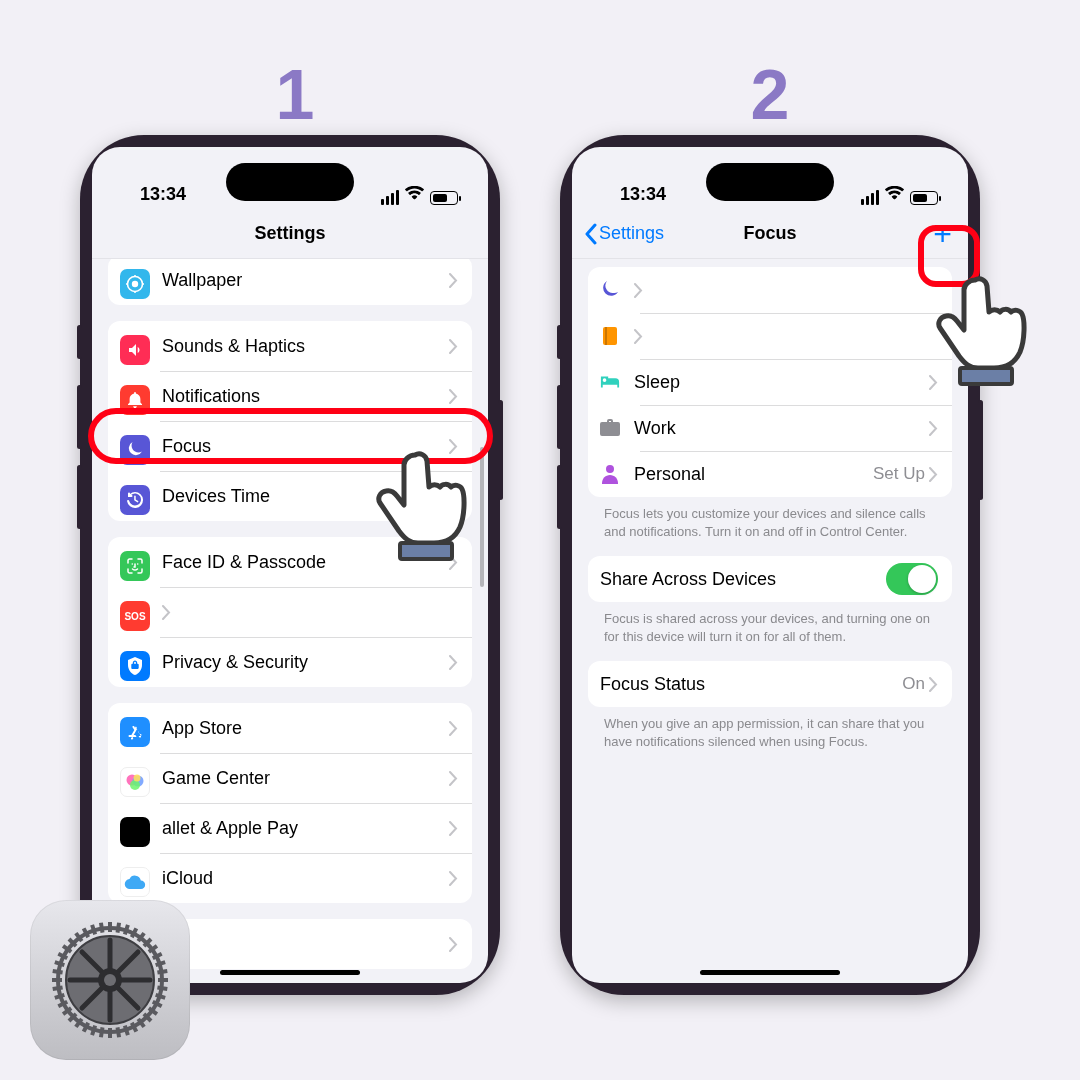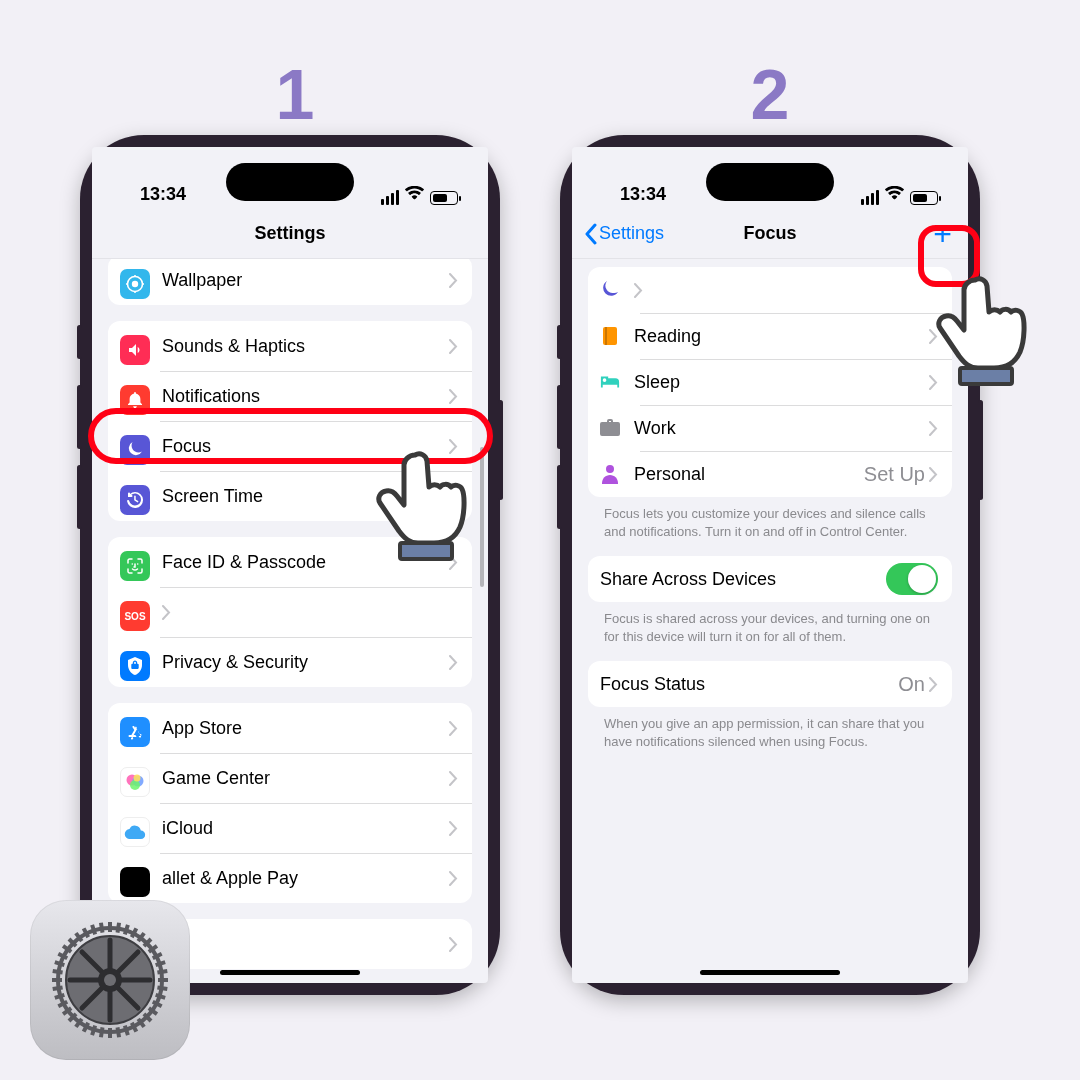--- a/index.html
+++ b/index.html
@@ -19,21 +19,21 @@
       box-shadow:0 6px 20px rgba(0,0,0,.25);
       padding:12px;
     }
     .phone-btn { position:absolute; background:#2b2130; border-radius:3px; }
     .phone-btn.l1 { left:-3px; top:190px; width:5px; height:34px; }
     .phone-btn.l2 { left:-3px; top:250px; width:5px; height:64px; }
     .phone-btn.l3 { left:-3px; top:330px; width:5px; height:64px; }
     .phone-btn.r1 { right:-3px; top:265px; width:5px; height:100px; }
     .screen {
       width:100%; height:100%; background:#f2f2f7;
-      border-radius:4px; overflow:hidden; position:relative;
+      border-radius:28px; overflow:hidden; position:relative;
     }
     .island {
       position:absolute; top:16px; left:50%; transform:translateX(-50%);
       width:128px; height:38px; background:#000; border-radius:22px; z-index:5;
     }
     .status {
       height:62px; display:flex; align-items:flex-end; padding:0 30px 4px;
       font-weight:600; font-size:18px; color:#000;
     }
     .status .t { flex:0 0 auto; margin-left:18px; }
@@ -70,21 +70,21 @@
       border-top:1px solid rgba(60,60,67,.18);
     }
     .app-ico {
       width:30px; height:30px; border-radius:7px; flex:0 0 auto;
       display:flex; align-items:center; justify-content:center;
       margin-right:12px;
       margin-top:8px;
     }
     .app-ico svg { display:block; }
     .row .lbl { font-size:18px; color:#000; flex:1; }
-    .row .val { font-size:20px; color:#8e8e93; margin-right:4px; }
+    .row .val { font-size:17px; color:#8e8e93; margin-right:4px; }
     .chev { color:#c4c4c8; flex:0 0 auto; }
     .footer-note { font-size:13px; color:#8a8a8e; padding:8px 16px 0; line-height:1.35; }
     .toggle {
       width:52px; height:32px; background:#34c759; border-radius:16px;
       position:relative; flex:0 0 auto;
     }
     .toggle i {
       position:absolute; right:2px; top:2px; width:28px; height:28px;
       background:#fff; border-radius:50%; box-shadow:0 1px 3px rgba(0,0,0,.25);
     }
@@ -200,21 +200,21 @@
           <svg class="chev" width="9" height="15" viewBox="0 0 9 15">
               <path d="M1 1l6 6.5L1 14" stroke="currentColor" stroke-width="2" fill="none" stroke-linecap="round"></path>
             </svg>
         </div>
         <div class="row">
           <span class="app-ico" style="background:#5856d6">
               <svg width="18" height="18" viewBox="0 0 18 18" fill="#fff">
                 <path d="M9 1a8 8 0 0 0-5 2v-.5a1 1 0 1 0-2 0V6h3.5a1 1 0 0 0 0-2H5a6 6 0 1 1-1.9 5.8 1 1 0 0 0-2 .4A8 8 0 1 0 9 1Zm-.8 4v4.3l3 2a.8.8 0 0 0 .9-1.3L9.7 8.6V5a.8.8 0 0 0-1.5 0Z"></path>
               </svg>
             </span>
-          <span class="lbl">Screen Time</span>
+          <span class="lbl">Devices Time</span>
           <svg class="chev" width="9" height="15" viewBox="0 0 9 15">
               <path d="M1 1l6 6.5L1 14" stroke="currentColor" stroke-width="2" fill="none" stroke-linecap="round"></path>
             </svg>
         </div>
       </div>
 
       <div class="group">
         <div class="row">
           <span class="app-ico" style="background:#34c759">
               <svg width="18" height="18" viewBox="0 0 18 18" fill="none" stroke="#fff" stroke-width="1.5" stroke-linecap="round">
@@ -268,33 +268,33 @@
                 <circle cx="11" cy="14" r="5" fill="#6cf56c" opacity=".85"></circle>
                 <circle cx="13" cy="7" r="3.5" fill="#ffde5c" opacity=".9"></circle>
               </svg>
             </span>
           <span class="lbl">Game Center</span>
           <svg class="chev" width="9" height="15" viewBox="0 0 9 15">
               <path d="M1 1l6 6.5L1 14" stroke="currentColor" stroke-width="2" fill="none" stroke-linecap="round"></path>
             </svg>
         </div>
         <div class="row">
+          <span class="app-ico" style="background:#000"></span>
+          <span class="lbl">allet &amp; Apple Pay</span>
+          <svg class="chev" width="9" height="15" viewBox="0 0 9 15">
+              <path d="M1 1l6 6.5L1 14" stroke="currentColor" stroke-width="2" fill="none" stroke-linecap="round"></path>
+            </svg>
+        </div>
+        <div class="row">
           <span class="app-ico" style="background:#fff;border:1px solid #eee">
               <svg width="22" height="16" viewBox="0 0 22 16">
                 <path fill="#3fa9f5" d="M17 15H6a5 5 0 0 1-.5-10 6 6 0 0 1 11.3 1.5A4 4 0 0 1 17 15Z"></path>
               </svg>
             </span>
           <span class="lbl">iCloud</span>
-          <svg class="chev" width="9" height="15" viewBox="0 0 9 15">
-              <path d="M1 1l6 6.5L1 14" stroke="currentColor" stroke-width="2" fill="none" stroke-linecap="round"></path>
-            </svg>
-        </div>
-        <div class="row">
-          <span class="app-ico" style="background:#000"></span>
-          <span class="lbl">allet &amp; Apple Pay</span>
           <svg class="chev" width="9" height="15" viewBox="0 0 9 15">
               <path d="M1 1l6 6.5L1 14" stroke="currentColor" stroke-width="2" fill="none" stroke-linecap="round"></path>
             </svg>
         </div>
       </div>
 
       <div class="group">
         <div class="row">
           <span class="app-ico" style="background:#ccc"></span>
           <span class="lbl">ps</span>
@@ -365,21 +365,20 @@
               <path d="M1 1l6 6.5L1 14" stroke="currentColor" stroke-width="2" fill="none" stroke-linecap="round"></path>
             </svg>
         </div>
         <div class="row">
           <span class="glyph">
               <svg width="16" height="20" viewBox="0 0 16 20">
                 <rect x="1" y="1" width="14" height="18" rx="2" fill="#ff9500"></rect>
                 <rect x="3" y="1" width="2" height="18" fill="#cc7600"></rect>
               </svg>
             </span>
-          <span class="lbl">Reading</span>
           <svg class="chev" width="9" height="15" viewBox="0 0 9 15">
               <path d="M1 1l6 6.5L1 14" stroke="currentColor" stroke-width="2" fill="none" stroke-linecap="round"></path>
             </svg>
         </div>
         <div class="row">
           <span class="glyph">
               <svg width="22" height="16" viewBox="0 0 22 16" fill="#30d1bd">
                 <path d="M1 2v12h2v-3h16v3h2V8a4 4 0 0 0-4-4H9V2H1Zm4 2a2 2 0 1 1 0 4 2 2 0 0 1 0-4Z"></path>
               </svg>
             </span>

